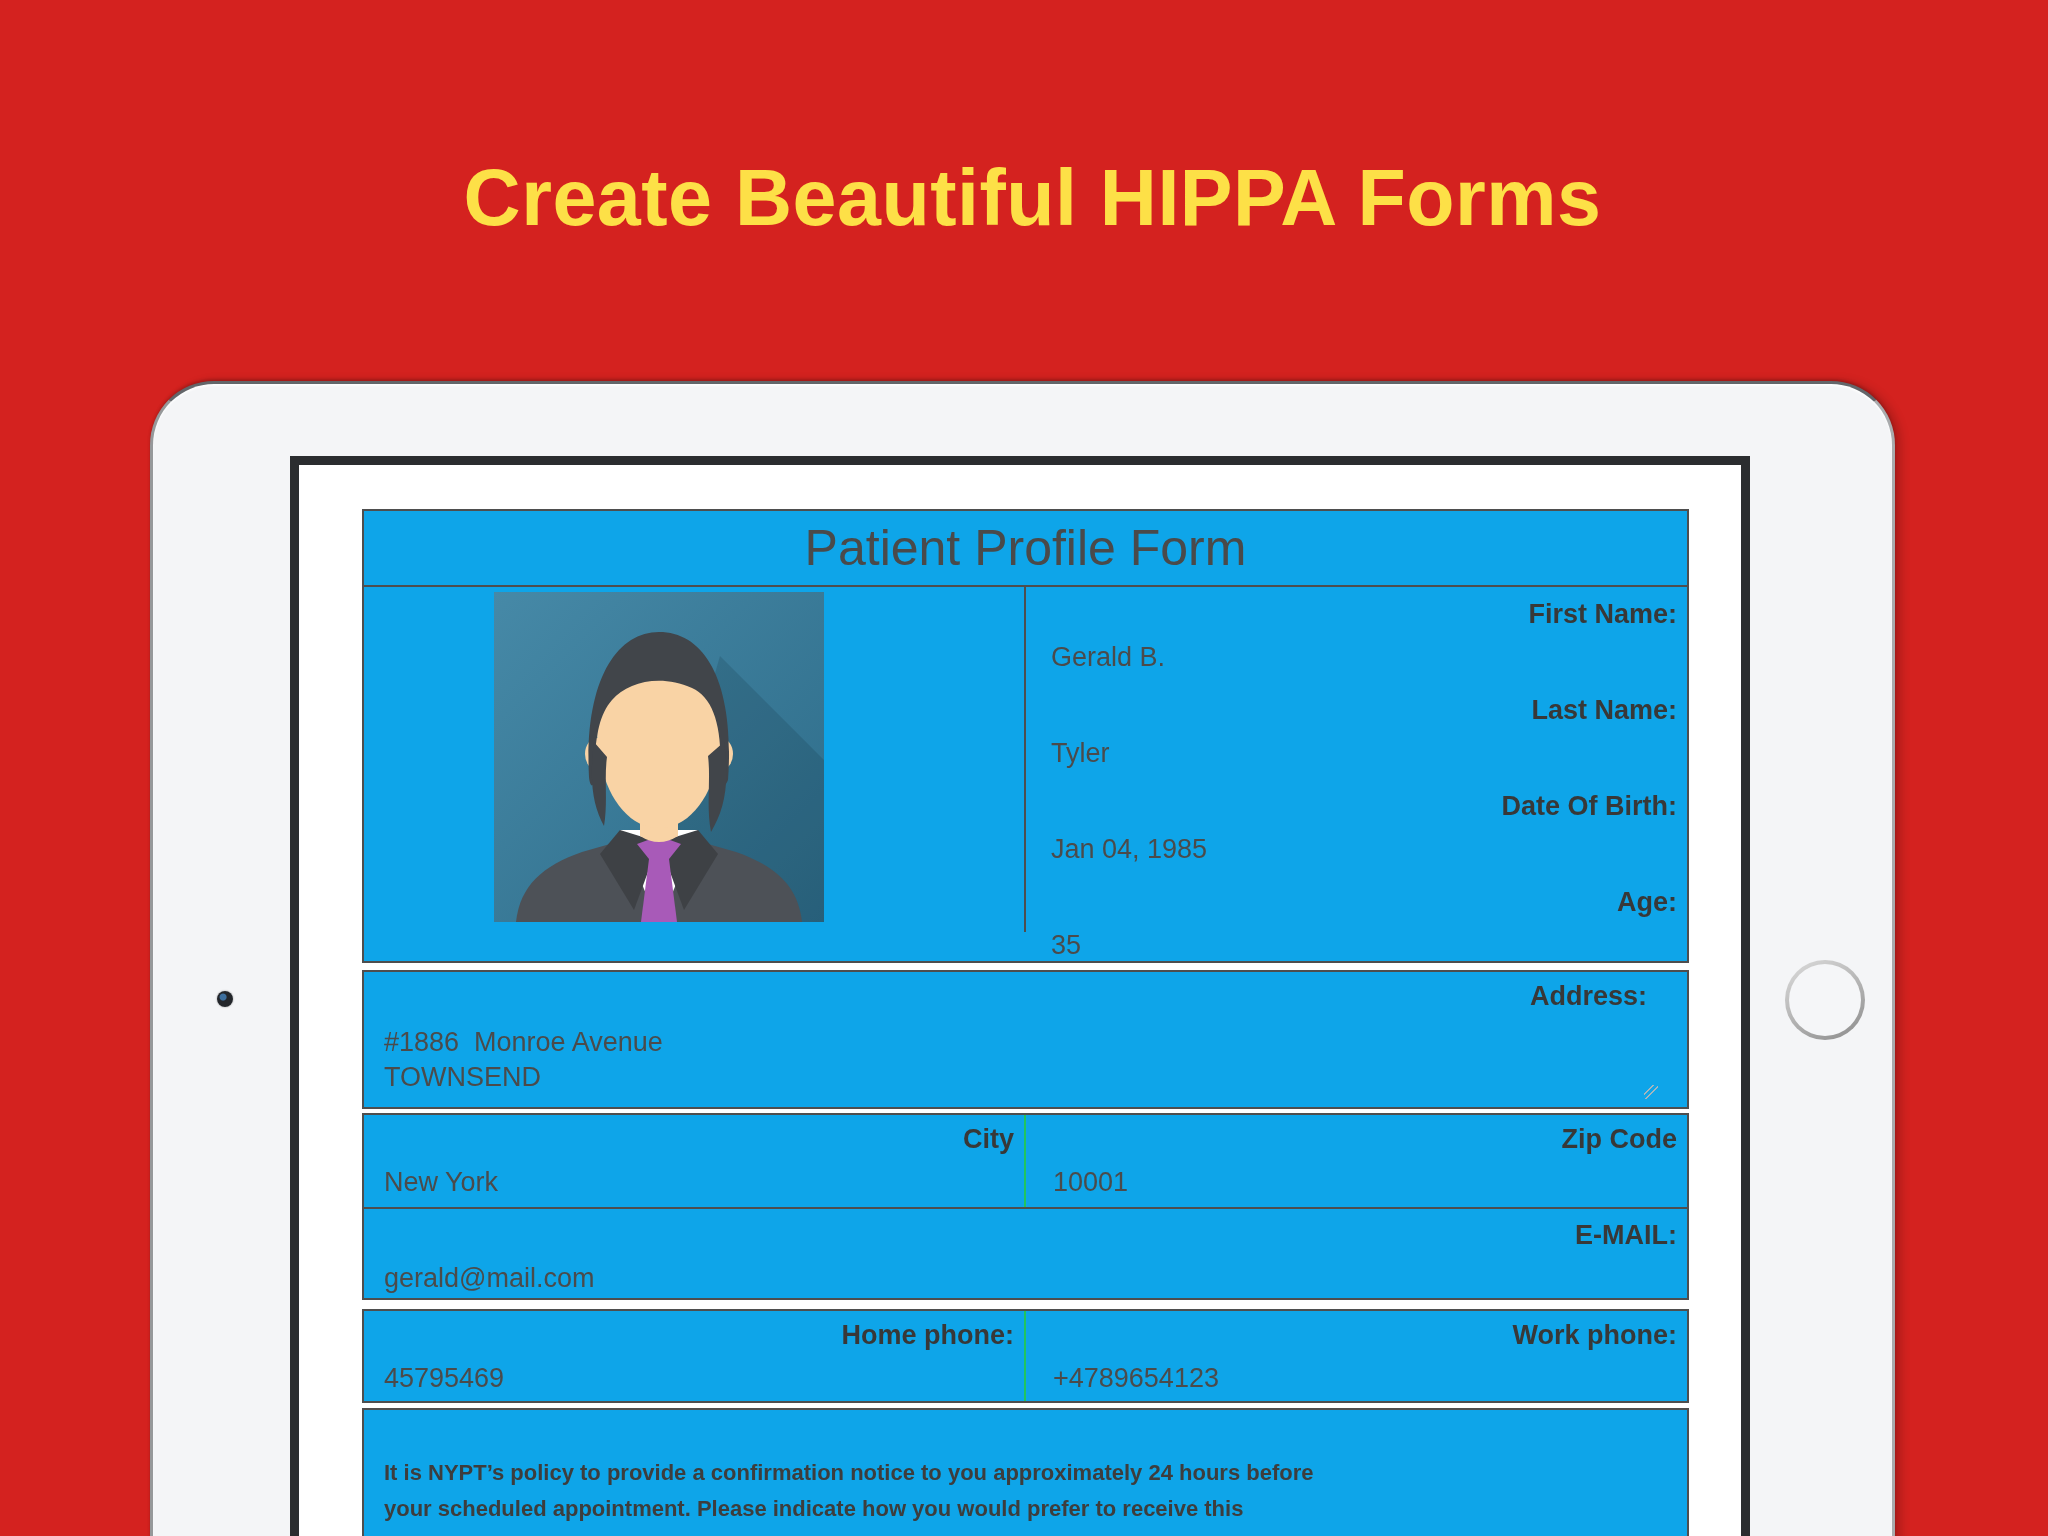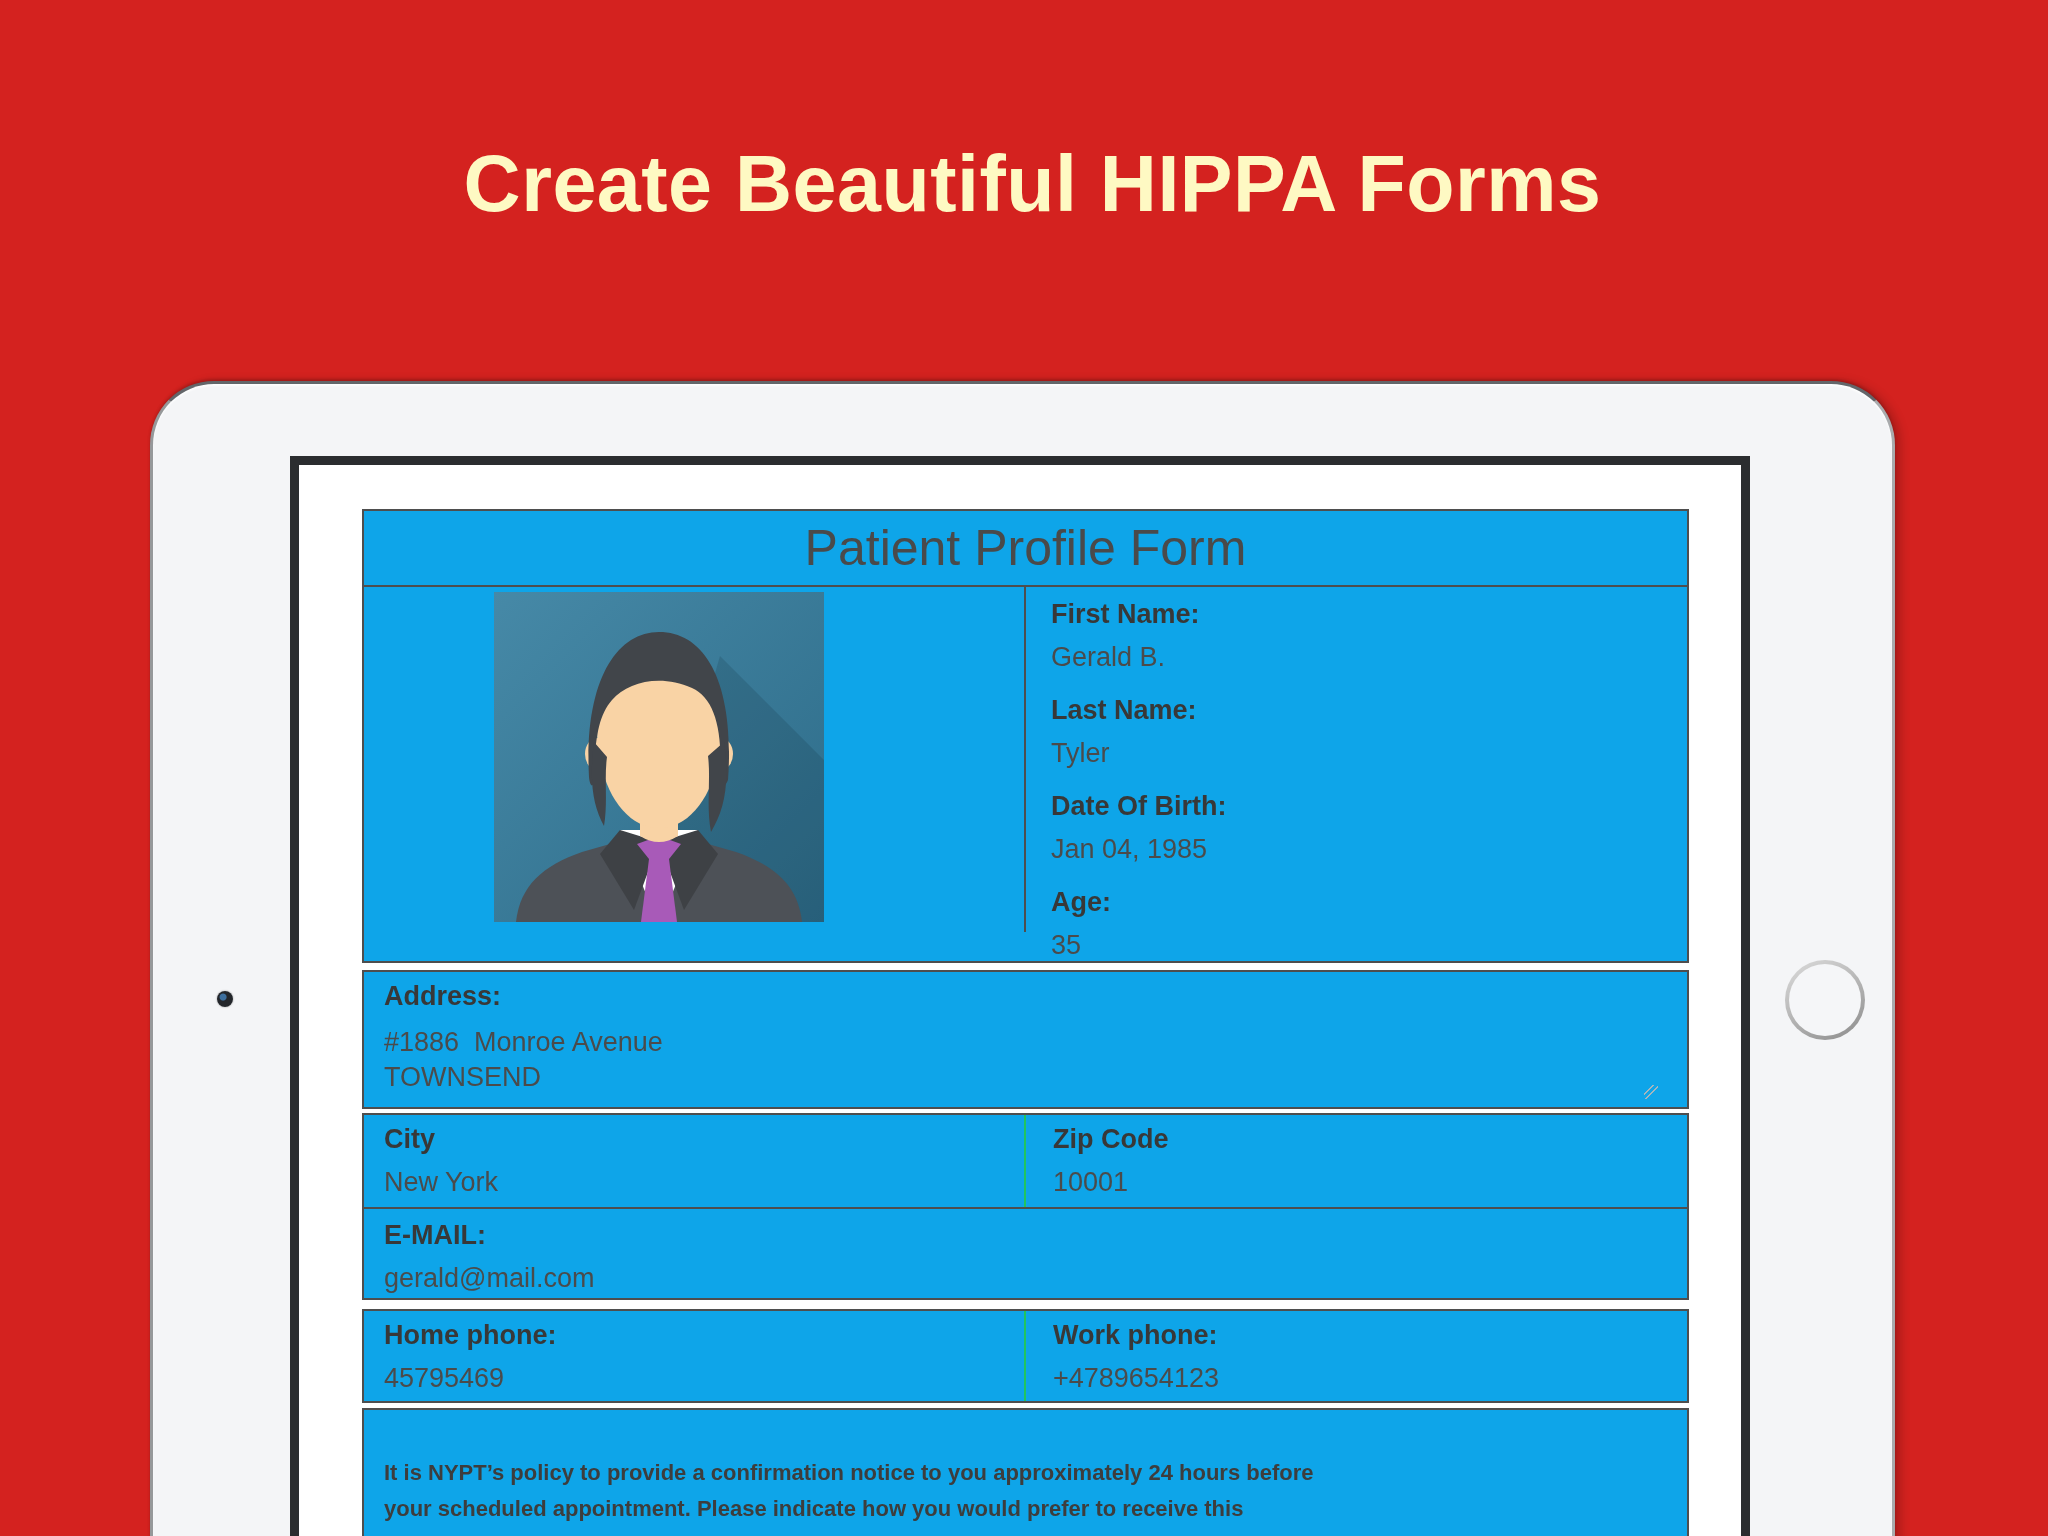--- a/index.html
+++ b/index.html
@@ -5,23 +5,23 @@
   * { margin:0; padding:0; box-sizing:border-box; }
   html,body { width:2048px; height:1536px; overflow:hidden; }
   body {
     background:#d4221f;
     font-family:"Liberation Sans", sans-serif;
     position:relative;
   }
 
   
   .banner-title {
-    position:absolute; top:144px; left:0; width:100%;
+    position:absolute; top:158px; left:0; width:100%;
     text-align:center;
-    font-size:79px; font-weight:700; color:#fef9c3;
+    font-size:79px; font-weight:700; color:#fde047;
     letter-spacing:0.5px;
     line-height:1;
     padding-left:17px;
   }
 
   
   .tablet {
     position:absolute; left:150px; top:381px;
     width:1745px; height:1400px;
     background:#f4f5f7;
@@ -76,21 +76,21 @@
   }
   .photo-row { position:relative; height:374px; }
   .cell-photo { position:absolute; left:0; top:0; width:660px; height:100%; }
   .avatar { position:absolute; left:130px; top:5px; width:330px; height:330px; display:block; }
   .vdiv-partial {
     position:absolute; left:660px; top:0; width:2px; height:345px;
     background:#4e4e4e;
   }
   .cell-names { position:absolute; left:662px; top:0; right:0; padding:10px 10px 0 25px; }
 
-  .f-label { font-size:27px; line-height:34px; font-weight:700; color:#383838; margin-bottom:9px; }
+  .f-label { font-size:27px; line-height:34px; font-weight:700; color:#383838; margin-bottom:9px;text-align:right; }
   .f-value { font-size:27px; line-height:34px; color:#4b4b4b; margin-bottom:19px; }
   .pre { white-space:pre-wrap; }
 
   .single-cell { position:relative; height:100%; padding:7px 40px 0 20px; }
   .addr-value { line-height:35px; }
 
   .two-col { position:relative; height:100%; }
   .row1 { height:94px; border-bottom:2px solid #4e4e4e; }
   .rowfill { height:100%; }
   .col-left  { position:absolute; left:0; top:0; width:662px; height:100%;

